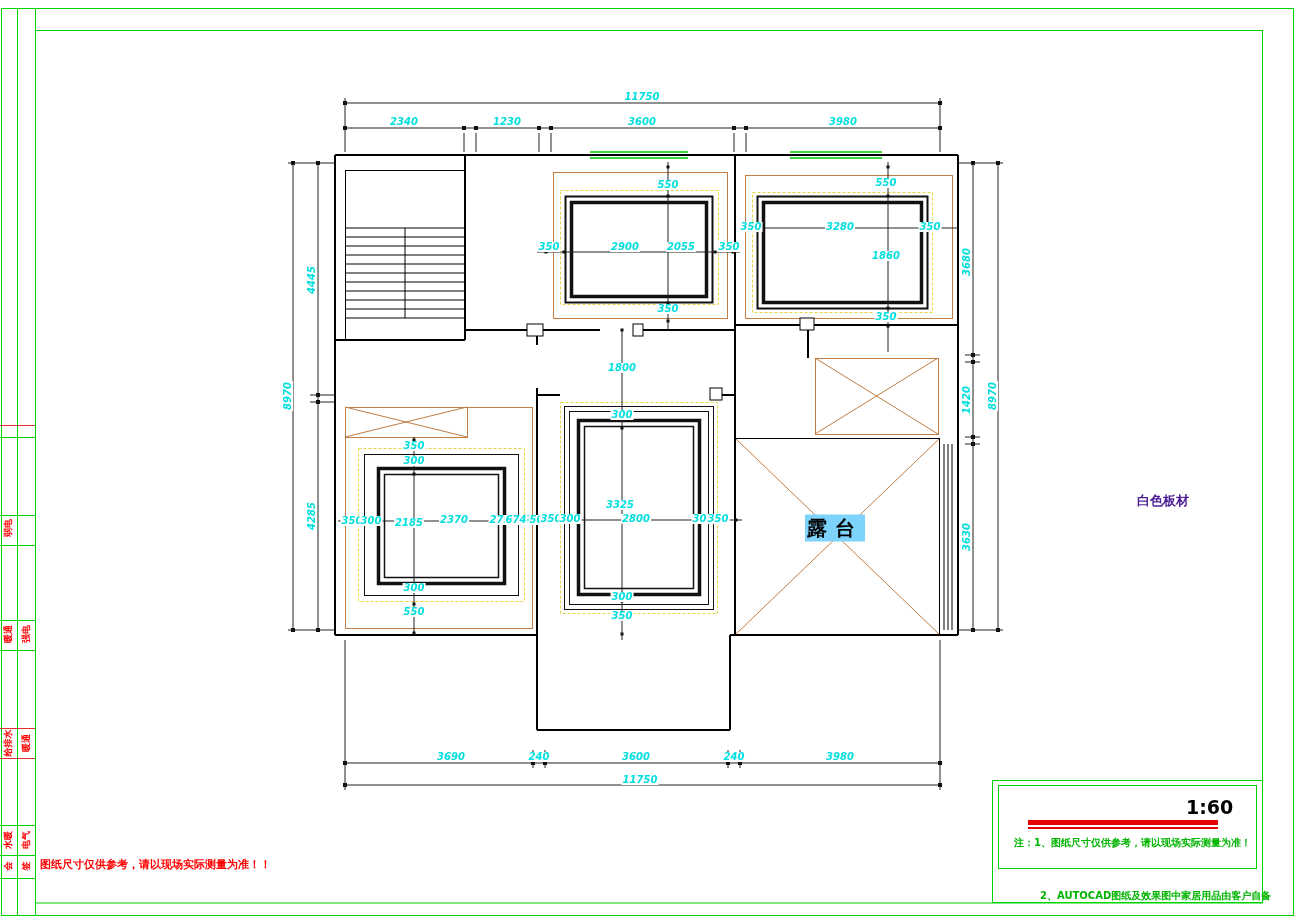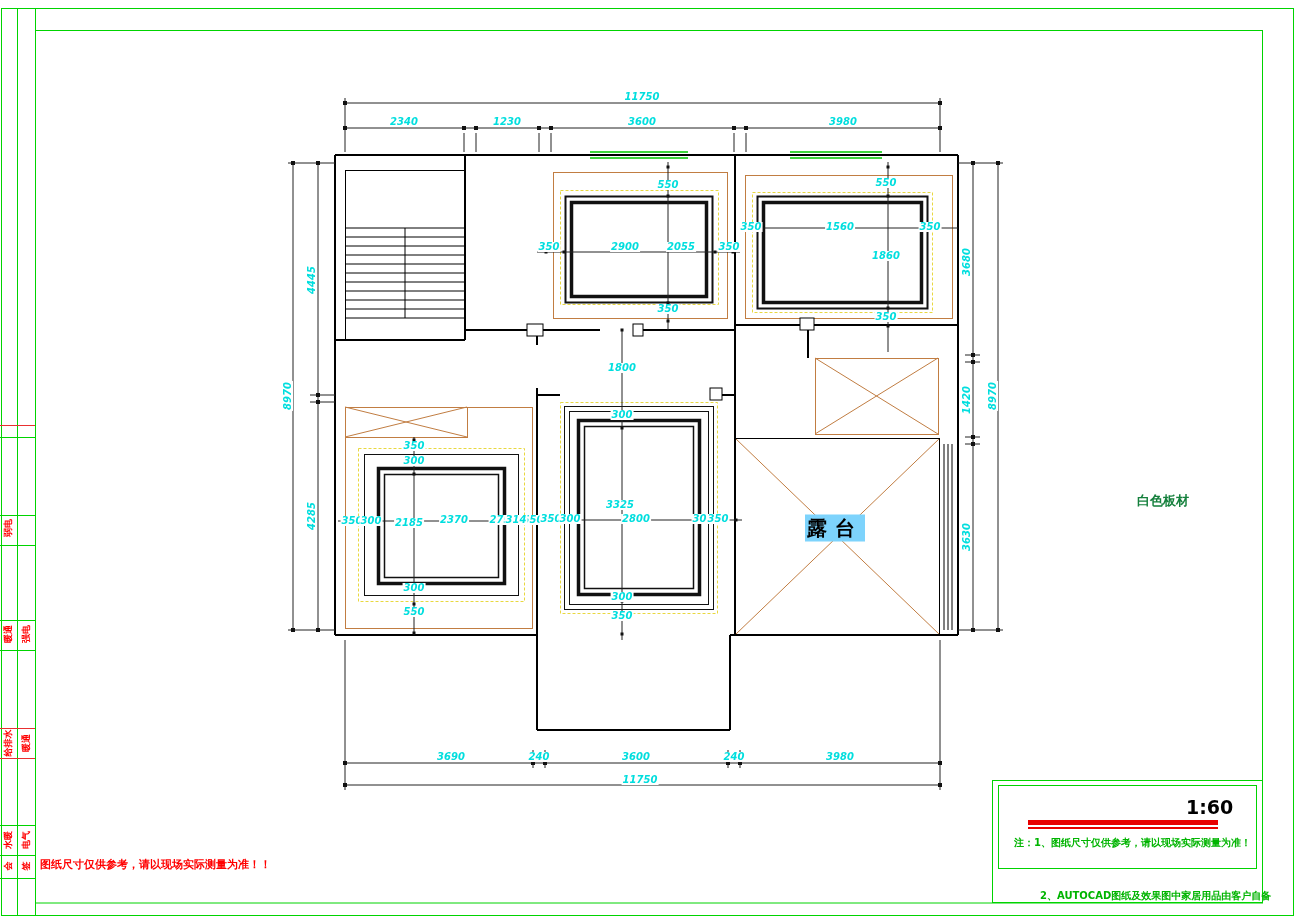--- a/index.html
+++ b/index.html
@@ -8,21 +8,21 @@
   svg{position:absolute;left:0;top:0;}
   .dim{position:absolute;transform:translate(-50%,-50%);color:#00dede;font-size:10px;
        font-style:italic;font-weight:bold;white-space:nowrap;background:#fff;line-height:1;
        padding:0 1px;}
   .dim.rot{transform:translate(-50%,-50%) rotate(-90deg);}
   .striplab{position:absolute;transform:translate(-50%,-50%) rotate(-90deg);color:#f00;
        font-size:9px;font-weight:bold;white-space:nowrap;line-height:1;}
   #terrace-label{position:absolute;left:835px;top:528px;transform:translate(-50%,-50%);
        color:#000;font-size:20px;font-weight:bold;letter-spacing:8px;background:#7dd3fc;
        padding:0 2px;white-space:nowrap;}
-  #side-note{position:absolute;left:1137px;top:492px;color:#15803d;font-size:13px;
+  #side-note{position:absolute;left:1137px;top:492px;color:#4c1d95;font-size:13px;
        font-weight:bold;white-space:nowrap;}
   #bottom-note{position:absolute;left:40px;top:857px;color:#f00;font-size:11px;
        font-weight:bold;white-space:nowrap;}
   #tb-title{position:absolute;left:1008px;top:789px;color:#000;font-size:25px;
        font-weight:bold;white-space:nowrap;letter-spacing:1px;}
   #tb-scale{position:absolute;left:1186px;top:796px;color:#000;font-size:19px;
        font-weight:bold;white-space:nowrap;}
   .redbar{position:absolute;background:#e80000;}
   #bar1{left:1028px;top:820px;width:190px;height:5px;}
   #bar2{left:1028px;top:827px;width:190px;height:2px;}
@@ -229,21 +229,21 @@
       <span class="dim rot" style="left: 967px; top: 537px;">3630</span>
       <span class="dim rot" style="left: 993px; top: 396px;">8970</span>
       <span class="dim" style="left: 668px; top: 185px;">550</span>
       <span class="dim" style="left: 549px; top: 247px;">350</span>
       <span class="dim" style="left: 625px; top: 247px;">2900</span>
       <span class="dim" style="left: 681px; top: 247px;">2055</span>
       <span class="dim" style="left: 729px; top: 247px;">350</span>
       <span class="dim" style="left: 668px; top: 309px;">350</span>
       <span class="dim" style="left: 886px; top: 183px;">550</span>
       <span class="dim" style="left: 751px; top: 227px;">350</span>
-      <span class="dim" style="left: 840px; top: 227px;">1560</span>
+      <span class="dim" style="left: 840px; top: 227px;">3280</span>
       <span class="dim" style="left: 930px; top: 227px;">350</span>
       <span class="dim" style="left: 886px; top: 256px;">1860</span>
       <span class="dim" style="left: 886px; top: 317px;">350</span>
       <span class="dim" style="left: 622px; top: 368px;">1800</span>
       <span class="dim" style="left: 622px; top: 415px;">300</span>
       <span class="dim" style="left: 620px; top: 505px;">3325</span>
       <span class="dim" style="left: 533px; top: 520px;">550</span>
       <span class="dim" style="left: 551px; top: 519px;">350</span>
       <span class="dim" style="left: 570px; top: 519px;">300</span>
       <span class="dim" style="left: 636px; top: 519px;">2800</span>
@@ -251,21 +251,21 @@
       <span class="dim" style="left: 718px; top: 519px;">350</span>
       <span class="dim" style="left: 622px; top: 597px;">300</span>
       <span class="dim" style="left: 622px; top: 616px;">350</span>
       <span class="dim" style="left: 414px; top: 446px;">350</span>
       <span class="dim" style="left: 414px; top: 461px;">300</span>
       <span class="dim" style="left: 409px; top: 523px;">2185</span>
       <span class="dim" style="left: 352px; top: 521px;">350</span>
       <span class="dim" style="left: 371px; top: 521px;">300</span>
       <span class="dim" style="left: 438px; top: 520px; margin-left: 16px;">2370</span>
       <span class="dim" style="left: 500px; top: 520px;">275</span>
-      <span class="dim" style="left: 516px; top: 520px;">314</span>
+      <span class="dim" style="left: 516px; top: 520px;">674</span>
       <span class="dim" style="left: 414px; top: 588px;">300</span>
       <span class="dim" style="left: 414px; top: 612px;">550</span>
       <span class="striplab" style="left: 8px; top: 528px;">弱电</span>
       <span class="striplab" style="left: 8px; top: 634px;">暖通</span>
       <span class="striplab" style="left: 26px; top: 634px;">强电</span>
       <span class="striplab" style="left: 8px; top: 743px;">给排水</span>
       <span class="striplab" style="left: 26px; top: 743px;">暖通</span>
       <span class="striplab" style="left: 8px; top: 840px;">水暖</span>
       <span class="striplab" style="left: 26px; top: 840px;">电气</span>
       <span class="striplab" style="left: 8px; top: 866px;">会</span>

